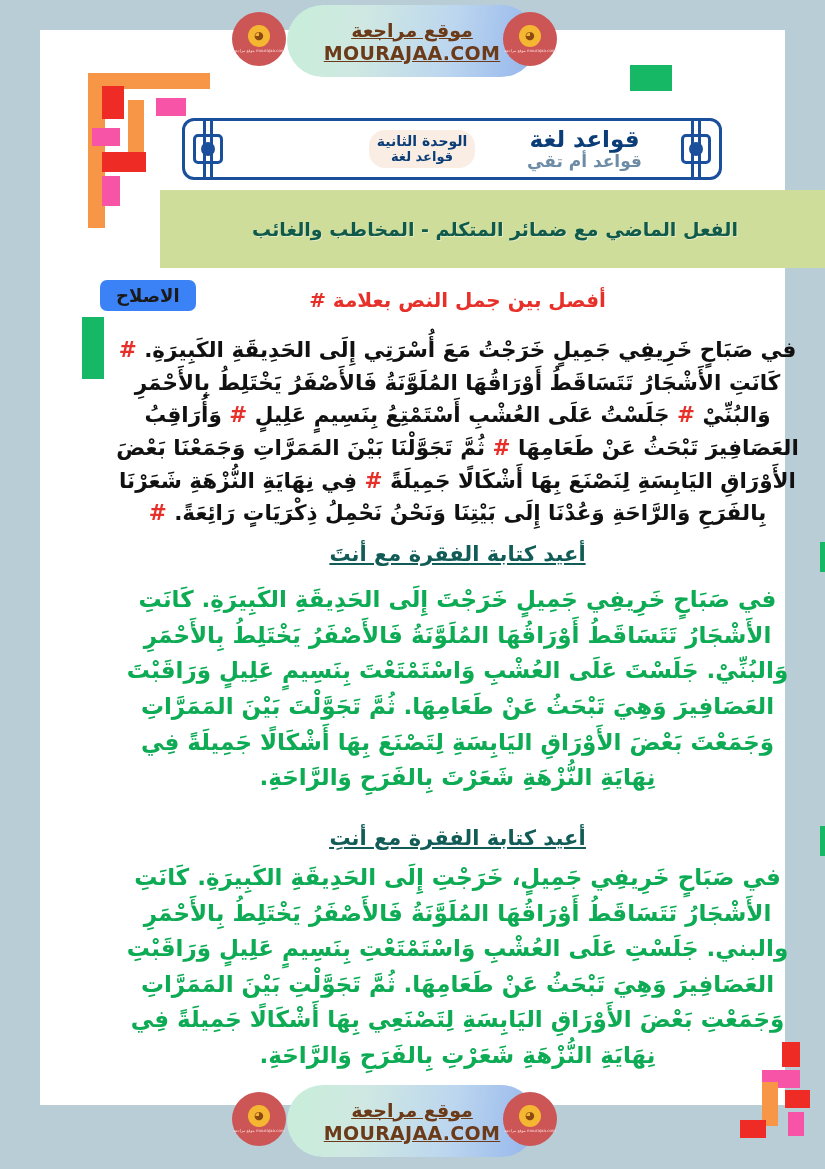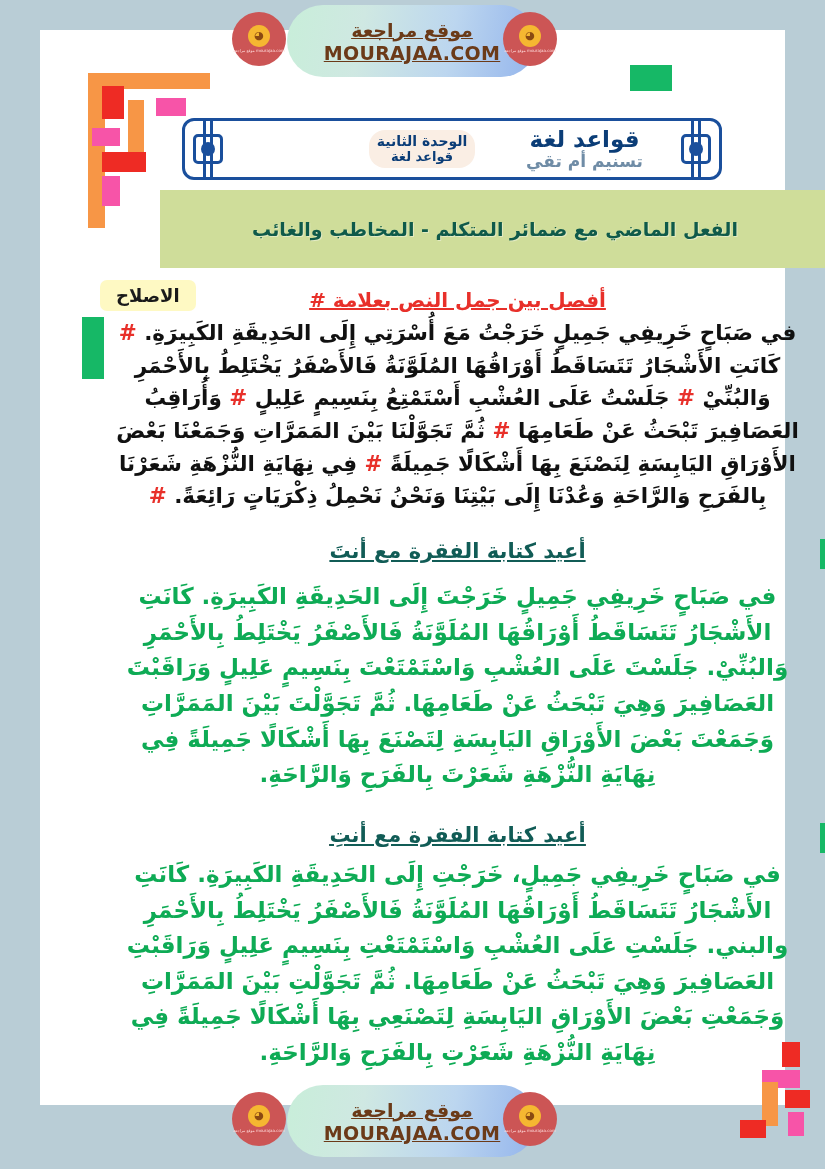--- a/index.html
+++ b/index.html
@@ -217,21 +217,21 @@
     font-weight: bold;
     color: #a08a4a;
     margin-top: 3px;
   }
 
   
   .badge-islah {
     position: absolute;
     left: 60px;
     top: 250px;
-    background: #fef9c3;
+    background: #3b82f6;
     border-radius: 7px;
     padding: 5px 16px;
     font-size: 18px;
     font-weight: bold;
     color: #1a1a1a;
     direction: rtl;
     z-index: 16;
   }
 
   
@@ -242,22 +242,21 @@
     width: 715px;
     direction: rtl;
     z-index: 12;
   }
 
   .q-heading-red {
     text-align: center;
     font-size: 20px;
     font-weight: bold;
     color: #e8302a;
-    text-decoration: underline;
-    margin: 0 40px 5px 40px;
+    margin: 0 40px 22px 40px;
   }
 
   .q-heading-teal {
     text-align: center;
     font-size: 21px;
     font-weight: bold;
     color: #115c56;
     text-decoration: underline;
     margin-bottom: 10px;
   }
@@ -287,21 +286,21 @@
 
   .para-green {
     font-size: 23px;
     font-weight: bold;
     color: #0eab55;
     line-height: 1.55;
     text-align: center;
     padding: 0 14px;
   }
 
-  .block-gap-1 { margin-top: 26px; }
+  .block-gap-1 { margin-top: 12px; }
   .block-gap-2 { margin-top: 16px; }
   .block-gap-3 { margin-top: 30px; text-decoration: underline; }
   .block-gap-4 { }
 </style>
 </head>
 <body>
 
 <div class="sheet">
 
   <div class="deco deco-orange-h"></div>
@@ -325,21 +324,21 @@
   <div class="info-box">
     <div class="pin pin-right">
       <span class="dot"></span>
     </div>
     <div class="pin pin-left">
       <span class="dot"></span>
     </div>
 
     <div class="info-col subject">
       <div class="info-main">قواعد لغة</div>
-      <div class="info-sub">تسنيم أم تقي</div>
+      <div class="info-sub">قواعد أم تقي</div>
     </div>
 
     <div class="info-col unit">
       <span class="unit-chip">
         <div class="l1">الوحدة الثانية</div>
         <div class="l2">قواعد لغة</div>
       </span>
     </div>
 
   </div>

